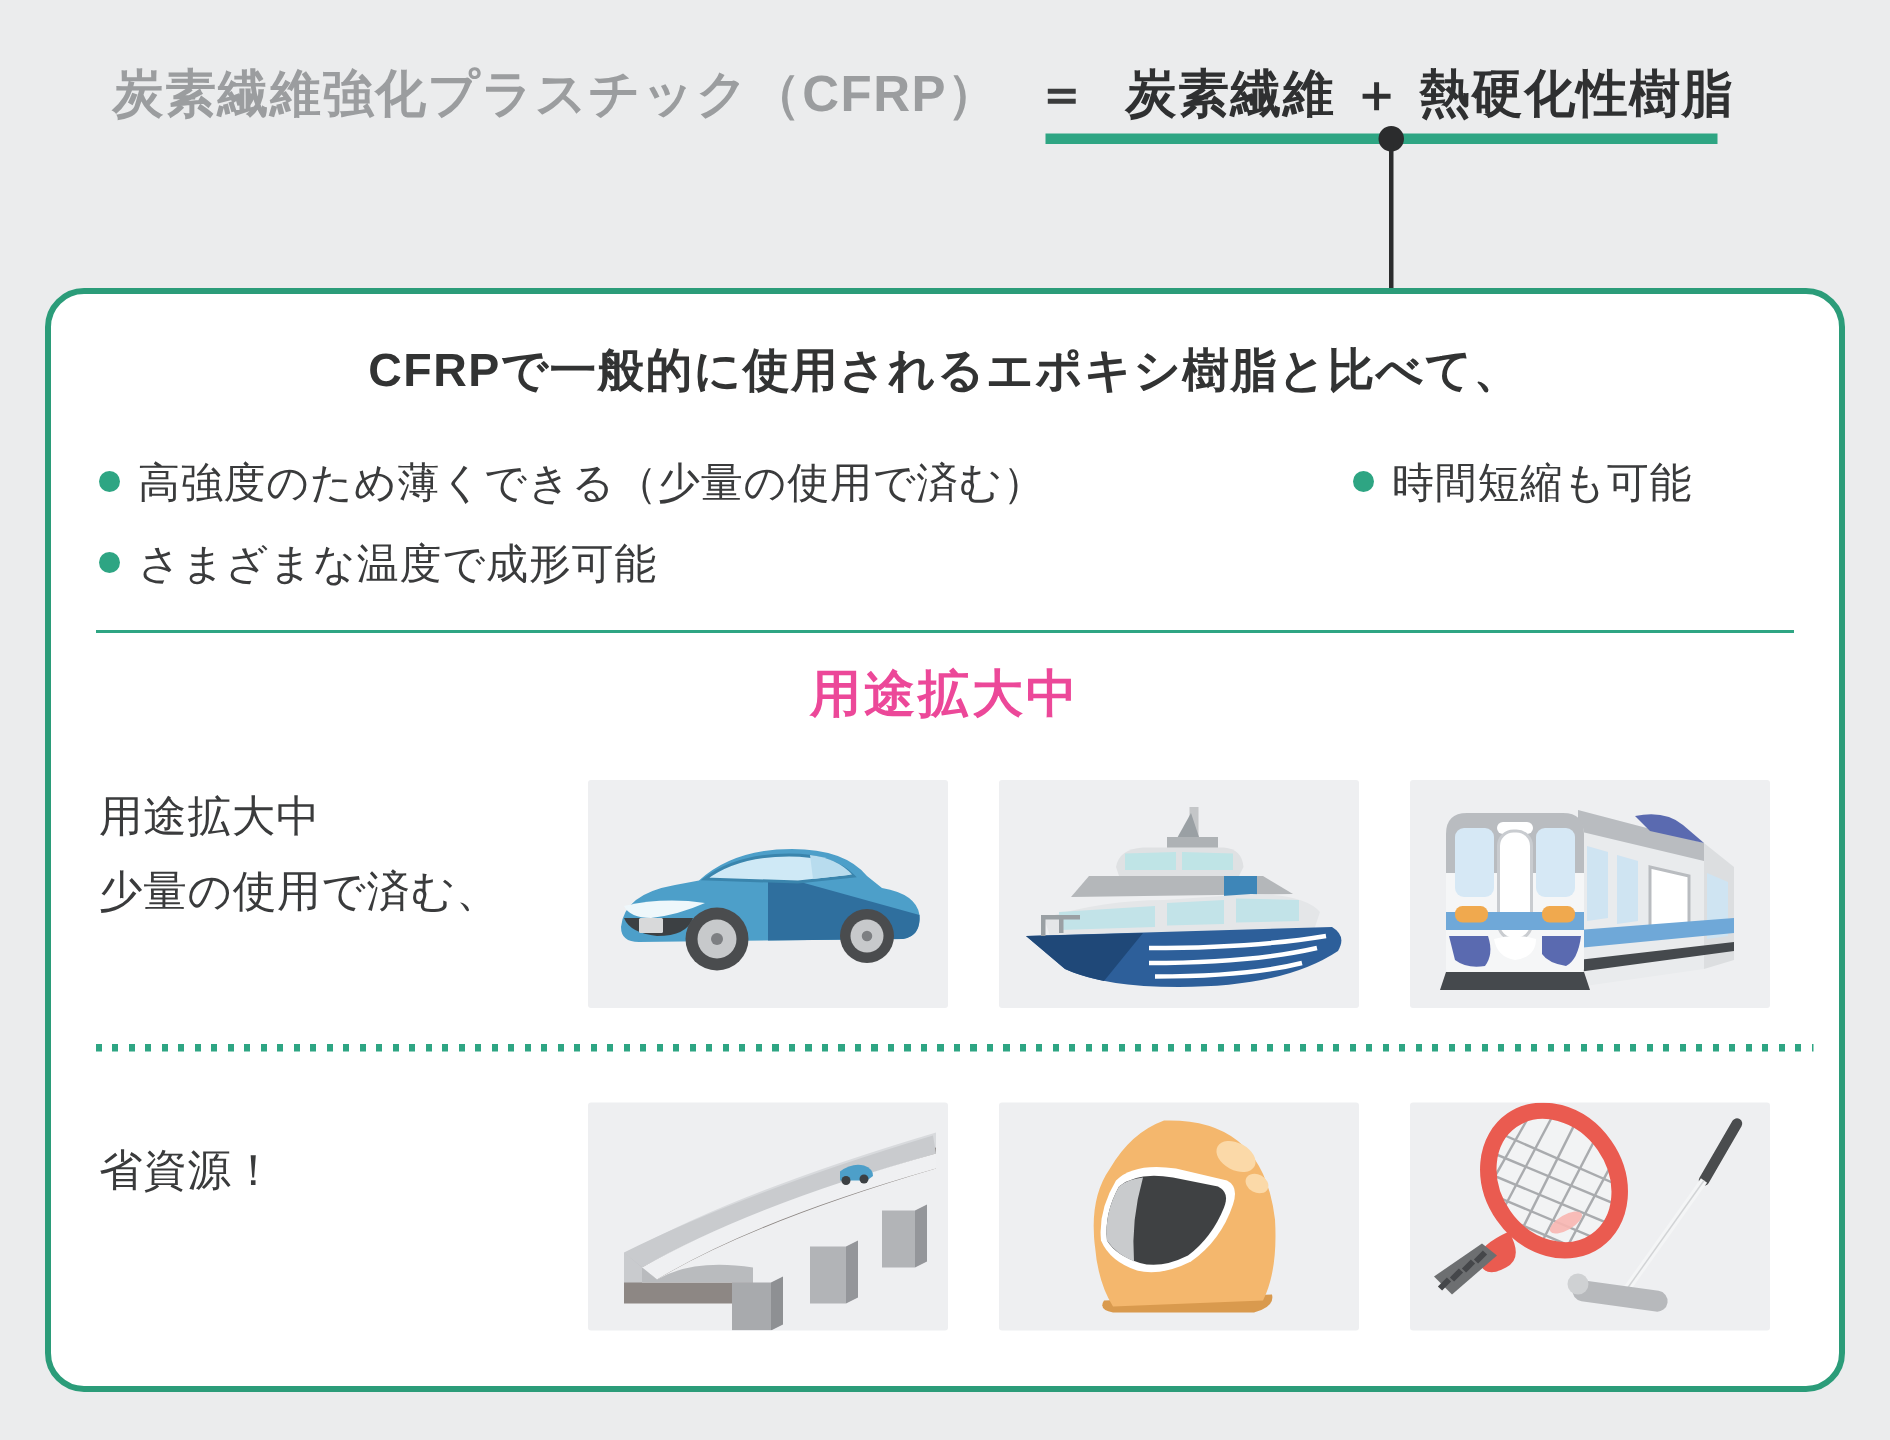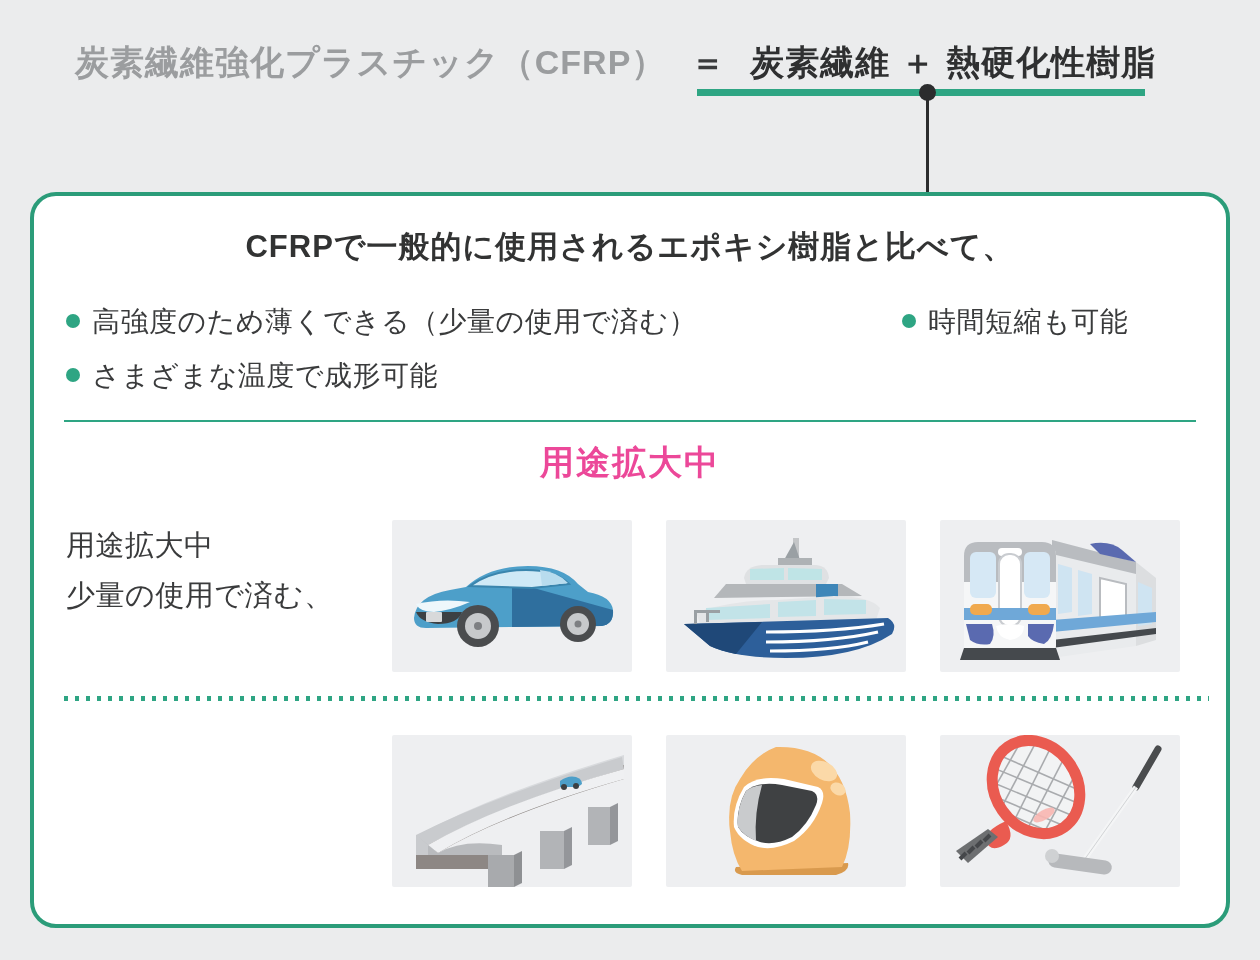--- a/index.html
+++ b/index.html
@@ -198,20 +198,21 @@
           <path d="M88,104 L114,104 Q112,120 104,124 Q92,122 88,116 Z" fill="#5a6ab0"></path>
           <path d="M56,106 Q70,102 84,106 Q84,118 70,120 Q58,118 56,106 Z" fill="#ffffff"></path>
           <path d="M24,128 L116,128 L120,140 L20,140 Z" fill="#45494d"></path>
         </svg>
       </div>
     </div>
 
     <div class="dotted-divider"></div>
 
     <div class="caption cap2">
+      <div>省資源！</div>
     </div>
 
     <div class="panel-row row2">
 
       <div class="panel">
         <svg width="240" height="152" viewBox="0 0 240 152">
           <path d="M30,104 Q100,62 232,24 L232,44 Q110,80 46,118 Z" fill="#8d8784"></path>
           <path d="M30,98 Q104,58 232,20 L232,30 Q104,66 38,106 Z" fill="#d8dadd"></path>
           <path d="M24,100 Q104,60 230,22 L232,34 Q108,70 36,110 L36,128 L24,128 Z" fill="#c9cbce"></path>
           <path d="M36,110 Q110,68 232,34 L232,44 Q112,78 46,118 Z" fill="#eff0f2"></path>

